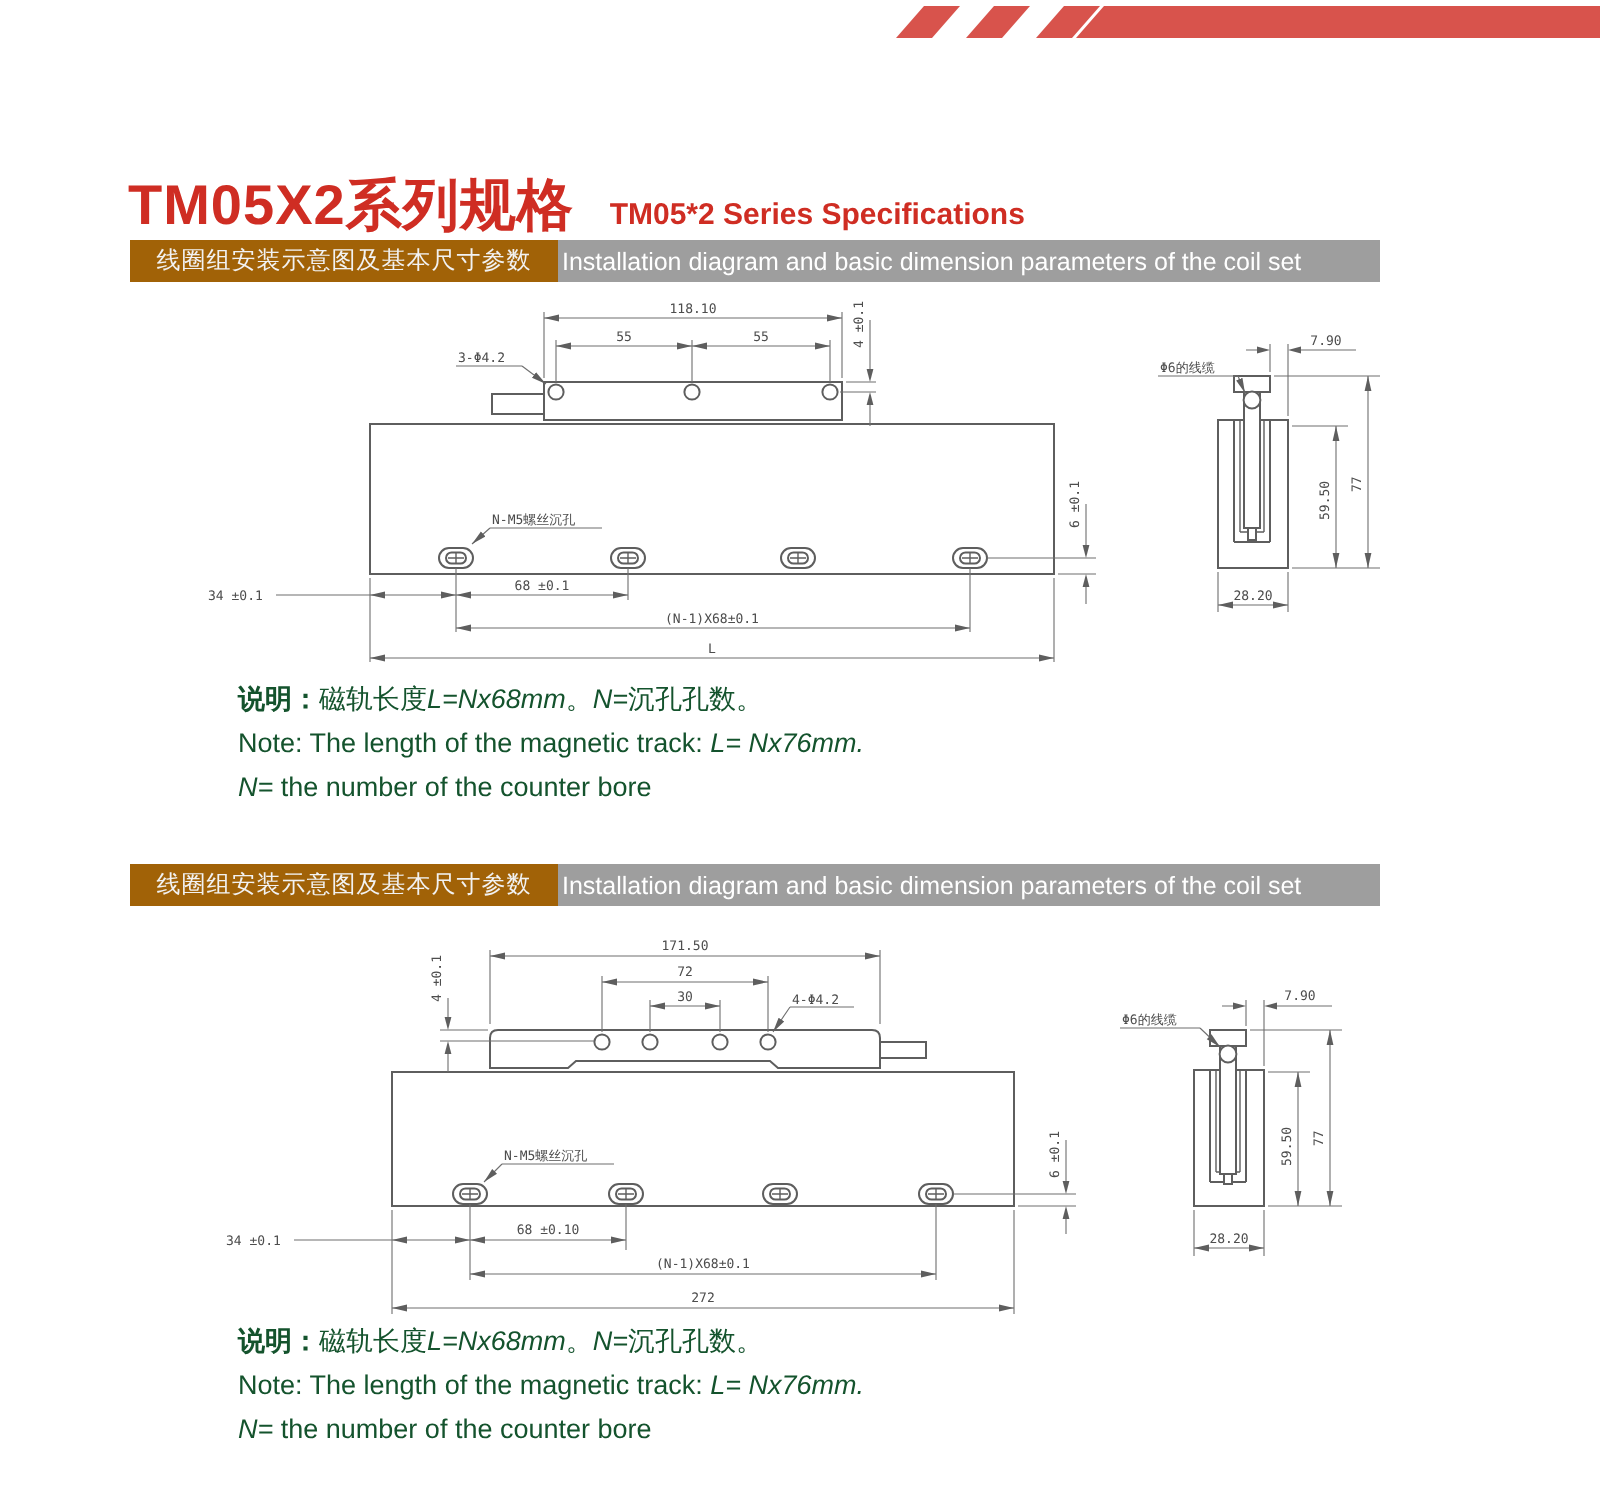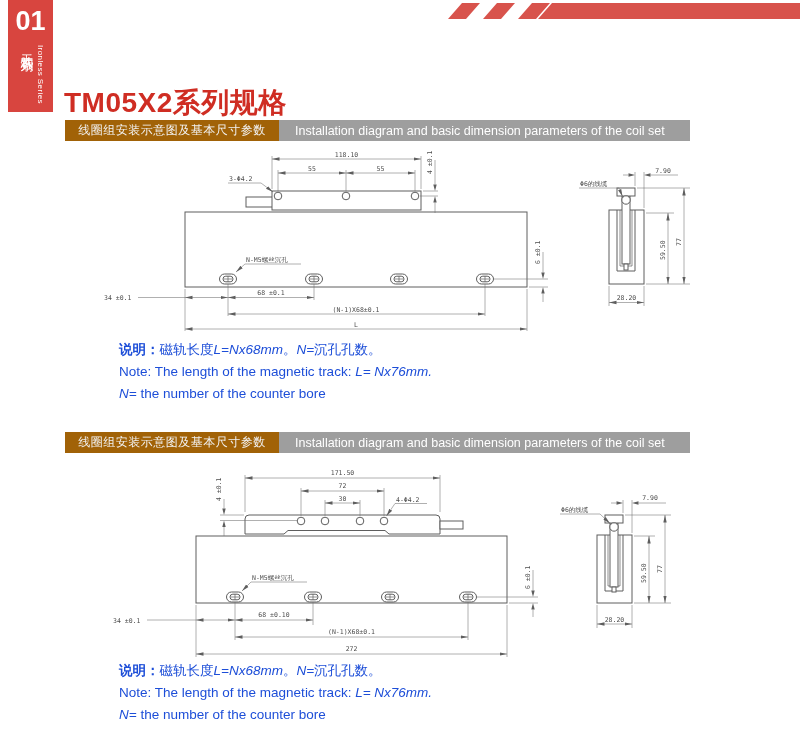--- a/index.html
+++ b/index.html
@@ -15,60 +15,56 @@
   
   .title-row{position:absolute;left:64px;display:flex;align-items:baseline;gap:18px;color:#cf2d23;white-space:nowrap;text-align:right;}
   .t1{top:84px}.t2{top:396px}
   .title-cn{font-size:28px;font-weight:bold;letter-spacing:.5px;}
   .title-en{font-size:15px;font-weight:bold;}
   
   .gbar{position:absolute;left:65px;width:625px;height:21px;display:flex;color:#fff;overflow:hidden;}
   .gb1{top:120px}.gb2{top:432px}
   .gbar .cn{width:214px;background:#a16207;display:flex;align-items:center;justify-content:center;
             font-size:12px;letter-spacing:.5px;color:#f2f2f2;white-space:nowrap;}
-  .gbar .en{flex:1;background:#9e9e9e;display:flex;align-items:center;padding-left:16px;
+  .gbar .en{flex:1;background:#9e9e9e;display:flex;align-items:center;padding-left:2px;
             font-size:12.5px;white-space:nowrap;}
   
   .drw{position:absolute;left:60px;width:700px;height:200px;}
   .d1{top:143px}.d2{top:460px}
   svg text{font-family:"DejaVu Sans Mono","Liberation Mono",monospace;font-size:6.5px;fill:#4d4d4d;}
   svg .tm{text-anchor:middle;}
   .p{fill:none;stroke:#5e5e5e;stroke-width:1;}
   .pw{fill:#ffffff;stroke:#5e5e5e;stroke-width:1;}
   .pt{fill:none;stroke:#5e5e5e;stroke-width:.7;}
   .d{fill:none;stroke:#6e6e6e;stroke-width:.55;}
   .ar{fill:#5e5e5e;stroke:none;}
   
-  .notes{position:absolute;left:119px;color:#1d4ed8;font-size:13.5px;}
+  .notes{position:absolute;left:119px;color:#14532d;font-size:13.5px;}
   .n1{top:341px}.n2{top:662px}
   .notes p{margin:0 0 5px 0;line-height:17px;}
   .notes .b{font-weight:bold;}
   .notes i{font-style:italic;}
   .indent{margin-left:236px;}
 </style>
 </head>
 <body>
 
 <div class="page">
 
   <svg class="stripes" viewBox="440 0 360 24">
     <polygon points="462,3 480,3 466,19 448,19" fill="#d8534c"></polygon>
     <polygon points="497,3 515,3 501,19 483,19" fill="#d8534c"></polygon>
     <polygon points="532,3 550,3 536,19 518,19" fill="#d8534c"></polygon>
     <polygon points="552,3 800,3 800,19 538,19" fill="#d8534c"></polygon>
   </svg>
 
-  <div class="banner">
-    <div class="num">01</div>
-    <span class="vcn">无铁芯系列</span>
-    <span class="ven">Ironless Series</span>
-  </div>
 
   <div class="title-row t1">
     <span class="title-cn">TM05X2系列规格</span>
+    <span class="title-en">TM05*2 Series Specifications</span>
   </div>
   <div class="gbar gb1">
     <span class="cn">线圈组安装示意图及基本尺寸参数</span>
     <span class="en">Installation diagram and basic dimension parameters of the coil set</span>
   </div>
 
   <svg class="drw d1" viewBox="60 143 700 200">
     <defs>
       <marker id="ar1" viewBox="0 0 8 8" refX="7.5" refY="4" markerWidth="8" markerHeight="8" orient="auto-start-reverse" markerUnits="userSpaceOnUse">
         <path d="M0,2.3 L7.5,4 L0,5.7 Z" fill="#5e5e5e"></path>

